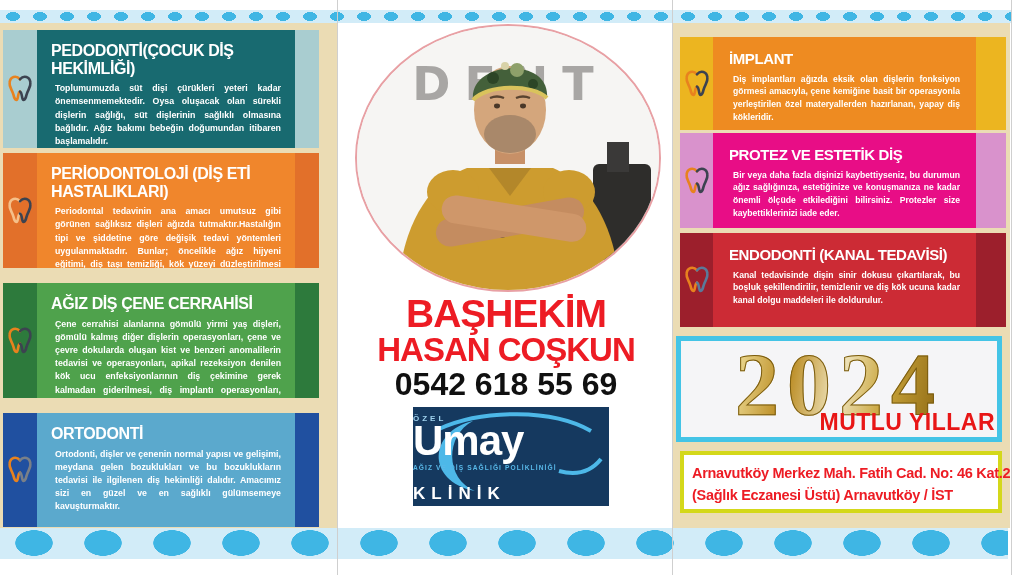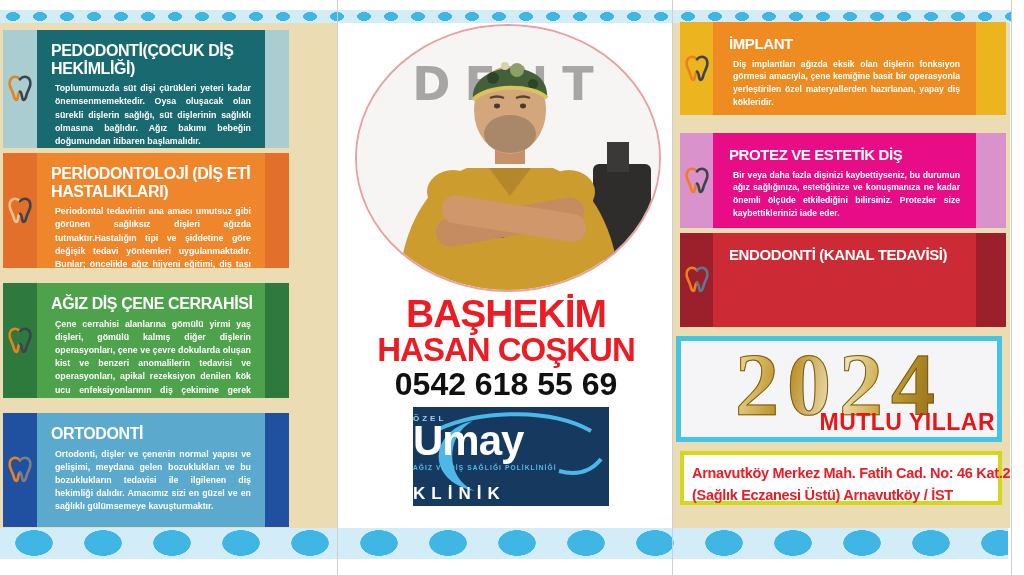--- a/index.html
+++ b/index.html
@@ -14,21 +14,21 @@
   .ribbon.bottom{top:528px;width:1008px;height:31px;
     background-image:radial-gradient(ellipse 19px 13px at 34px 15px,#3fb6e4 97%,rgba(0,0,0,0) 100%);
     background-color:#d2ecf8;background-size:69px 31px;}
 
   .col-cream{position:absolute;top:23px;height:505px;background:#ebdcb4;}
   .col-cream.left{left:0;width:337px;}
   .col-cream.right{left:672px;width:338px;}
   .fold{position:absolute;top:0;bottom:0;width:1px;background:#cfcfcf;}
 
   
-  .lpanel{position:absolute;left:3px;width:286px;display:flex;}
+  .lpanel{position:absolute;left:3px;width:316px;display:flex;}
   .lband{width:34px;background:var(--band);display:flex;align-items:center;justify-content:center;}
   .lmain{flex:1;background:var(--body);padding:12px 10px 6px 14px;box-sizing:border-box;overflow:hidden;}
   .rband{width:24px;background:var(--band2,var(--band));}
   .ptitle{margin:0 0 5px 0;color:#fff;font-size:16px;font-weight:bold;letter-spacing:-0.4px;line-height:1.1;}
   .ptext{margin:4px;color:#fff;font-size:8.8px;font-weight:bold;line-height:1.5;text-align:justify;}
 
   
   .rpanel{position:absolute;left:680px;width:326px;display:flex;}
   .rpanel .lband{width:33px;}
   .rpanel .rband{width:30px;}
@@ -61,21 +61,21 @@
   .yearcard{position:absolute;left:676px;top:336px;width:326px;height:106px;box-sizing:border-box;
             border:5px solid #44c4e6;background:#f5f5f7;overflow:hidden;}
   .year{position:absolute;left:0;top:-6px;width:100%;text-align:center;font-size:88px;font-weight:bold;
         letter-spacing:8px;line-height:100px;
         background:linear-gradient(100deg,#c9c9c9 0%,#f2e3a0 16%,#b9891e 34%,#f0e6c0 50%,#c9a43a 64%,#8f6a14 82%,#e8d28a 100%);
         -webkit-background-clip:text;background-clip:text;color:transparent;font-family:Liberation Serif, serif;
         -webkit-text-stroke:1px #7a5c10;}
   .greeting{position:absolute;right:2px;bottom:1px;color:#e81616;font-size:23px;font-weight:bold;letter-spacing:0.5px;}
 
   
-  .address{position:absolute;left:680px;top:451px;width:322px;height:54px;box-sizing:border-box;
+  .address{position:absolute;left:680px;top:451px;width:322px;height:62px;box-sizing:border-box;
            background:#fff;border:4px solid #d4d81a;padding:7px 8px;color:#ed1c24;
            font-weight:bold;font-size:14.5px;line-height:1.55;letter-spacing:-0.3px;white-space:nowrap;}
 </style>
 </head>
 <body>
 
 <div class="page">
 
   <div class="ribbon top"></div>
 
@@ -181,21 +181,21 @@
       <path d="M26 22 C70 2 140 2 178 24" stroke="#4db8e8" stroke-width="4" fill="none"></path>
       <path d="M146 64 C168 70 180 62 188 52" stroke="#4db8e8" stroke-width="4" fill="none"></path>
     </svg>
     <div class="u-ozel">ÖZEL</div>
     <div class="u-brand">Umay</div>
     <div class="u-sub">AĞIZ VE DİŞ SAĞLIĞI POLİKLİNİĞİ</div>
     <div class="u-klinik">KLİNİK</div>
     <div class="u-phone"><span>0 541 </span><b>181 70 11</b></div>
   </div>
 
-  <section class="rpanel" style="top:22px;height:93px;--band:#ecb520;--body:#ee8b21">
+  <section class="rpanel" style="top:37px;height:93px;--band:#ecb520;--body:#ee8b21">
     <div class="lband">
       <svg class="tooth" width="26" height="32" viewBox="0 0 40 46">
         <path d="M20 8 C14 1 5 4 4 13 C3 20 8 24 10 32 C12 41 16 43 17 34 C18 28 20 27 20 27" fill="none" stroke="#e8821e" stroke-width="4" stroke-linecap="round"></path>
         <path d="M20 8 C26 1 35 4 36 13 C37 20 32 24 30 32 C28 41 24 43 23 34 C22 28 20 27 20 27" fill="none" stroke="#3c4350" stroke-width="4" stroke-linecap="round"></path>
       </svg>
     </div>
     <div class="lmain">
       <h2 class="ptitle">İMPLANT</h2>
       <p class="ptext">Diş implantları ağızda eksik olan dişlerin fonksiyon görmesi amacıyla, çene kemiğine basit bir operasyonla yerleştirilen özel materyallerden hazırlanan, yapay diş kökleridir.</p>
     </div>
@@ -218,20 +218,21 @@
 
   <section class="rpanel" style="top:233px;height:94px;--band:#9c1f2c;--body:#cc2b35">
     <div class="lband">
       <svg class="tooth" width="26" height="32" viewBox="0 0 40 46">
         <path d="M20 8 C14 1 5 4 4 13 C3 20 8 24 10 32 C12 41 16 43 17 34 C18 28 20 27 20 27" fill="none" stroke="#e8821e" stroke-width="4" stroke-linecap="round"></path>
         <path d="M20 8 C26 1 35 4 36 13 C37 20 32 24 30 32 C28 41 24 43 23 34 C22 28 20 27 20 27" fill="none" stroke="#5a7a9a" stroke-width="4" stroke-linecap="round"></path>
       </svg>
     </div>
     <div class="lmain">
       <h2 class="ptitle">ENDODONTİ (KANAL TEDAVİSİ)</h2>
+      <p class="ptext">Kanal tedavisinde dişin sinir dokusu çıkartılarak, bu boşluk şekillendirilir, temizlenir ve diş kök ucuna kadar kanal dolgu maddeleri ile doldurulur.</p>
     </div>
     <div class="rband"></div>
   </section>
 
   <div class="yearcard">
     <div class="year">2024</div>
     <div class="greeting">MUTLU YILLAR</div>
   </div>
 
   <div class="address">

